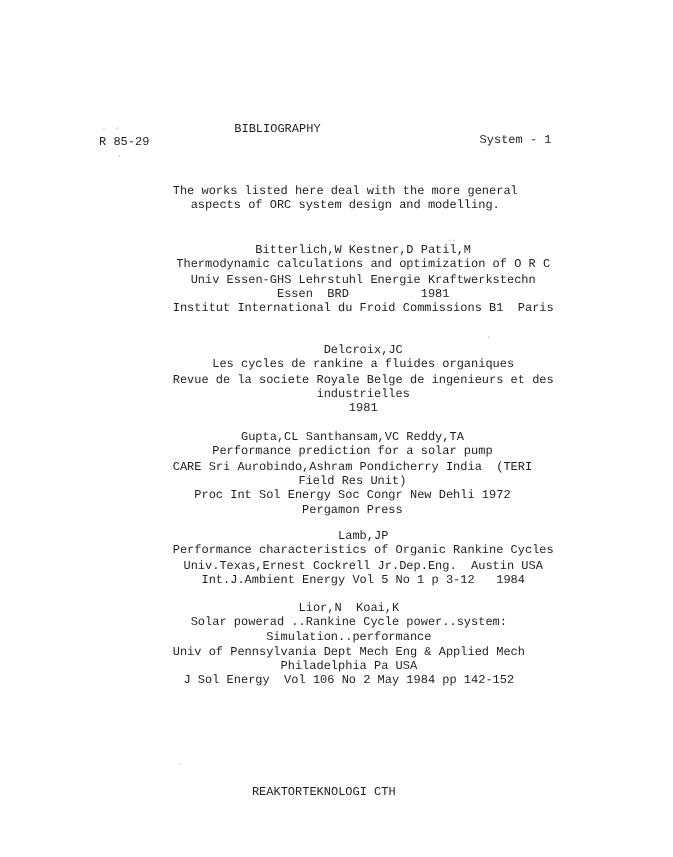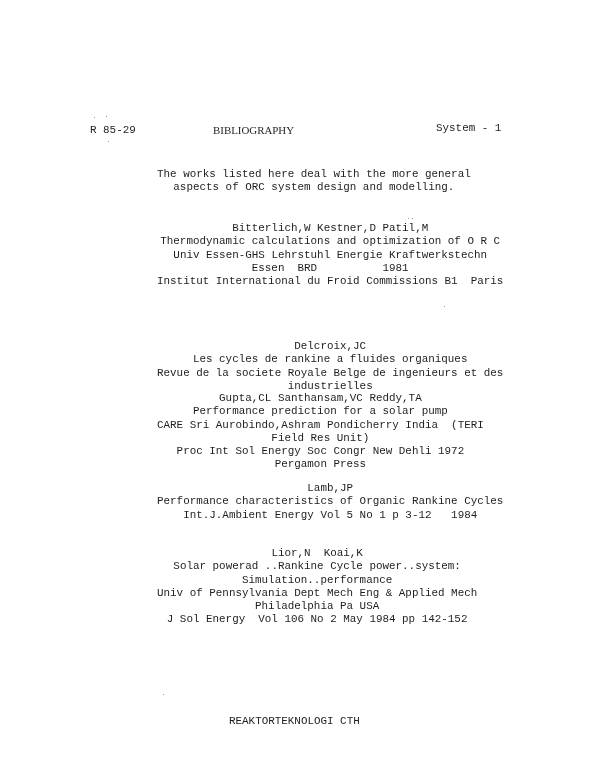--- a/index.html
+++ b/index.html
@@ -7,55 +7,57 @@
          font-family:"Liberation Mono", "DejaVu Sans Mono", monospace; color:#1e1e1e; }
   .t { position:absolute; white-space:pre; font-size:10.9px; line-height:13.3px; }
   .blk { position:absolute; left:157px; }
   .blk .ln { display:block; white-space:pre; font-size:10.9px; line-height:13.3px; height:13.3px;text-align:center; }
   .speck { position:absolute; width:1px; height:1px; background:#9a9a9a; }
 </style>
 </head>
 <body>
 
 <div class="t" style="left:90px; top:124px;">R 85-29</div>
-<div class="t" style="left:213px; top:124px;font-family:Liberation Serif, serif;">BIBLIOGRAPHY</div>
+<div class="t" style="left:213px; top:112px;">BIBLIOGRAPHY</div>
 <div class="t" style="left:436px; top:122px;">System - 1</div>
 
 <div class="blk" style="top:168px;">
   <span class="ln">The works listed here deal with the more general</span>
   <span class="ln">aspects of ORC system design and modelling.</span>
 </div>
 
 <div class="blk" style="top:222px;">
   <span class="ln">Bitterlich,W Kestner,D Patil,M</span>
   <span class="ln">Thermodynamic calculations and optimization of O R C</span>
   <span class="ln">Univ Essen-GHS Lehrstuhl Energie Kraftwerkstechn</span>
   <span class="ln">Essen  BRD          1981</span>
   <span class="ln">Institut International du Froid Commissions B1  Paris</span>
 </div>
 
-<div class="blk" style="top:313px;margin-top:27px;">
+<div class="blk" style="top:313px;">
   <span class="ln">Delcroix,JC</span>
   <span class="ln">Les cycles de rankine a fluides organiques</span>
   <span class="ln">Revue de la societe Royale Belge de ingenieurs et des</span>
   <span class="ln">industrielles</span>
+  <span class="ln">1981</span>
 </div>
 
 <div class="blk" style="top:392px;">
   <span class="ln">Gupta,CL Santhansam,VC Reddy,TA</span>
   <span class="ln">Performance prediction for a solar pump</span>
   <span class="ln">CARE Sri Aurobindo,Ashram Pondicherry India  (TERI</span>
   <span class="ln">Field Res Unit)</span>
   <span class="ln">Proc Int Sol Energy Soc Congr New Dehli 1972</span>
   <span class="ln">Pergamon Press</span>
 </div>
 
 <div class="blk" style="top:482px;">
   <span class="ln">Lamb,JP</span>
   <span class="ln">Performance characteristics of Organic Rankine Cycles</span>
+  <span class="ln">Univ.Texas,Ernest Cockrell Jr.Dep.Eng.  Austin USA</span>
   <span class="ln">Int.J.Ambient Energy Vol 5 No 1 p 3-12   1984</span>
 </div>
 
 <div class="blk" style="top:547px;">
   <span class="ln">Lior,N  Koai,K</span>
   <span class="ln">Solar powerad ..Rankine Cycle power..system:</span>
   <span class="ln">Simulation..performance</span>
   <span class="ln">Univ of Pennsylvania Dept Mech Eng &amp; Applied Mech</span>
   <span class="ln">Philadelphia Pa USA</span>
   <span class="ln">J Sol Energy  Vol 106 No 2 May 1984 pp 142-152</span>

